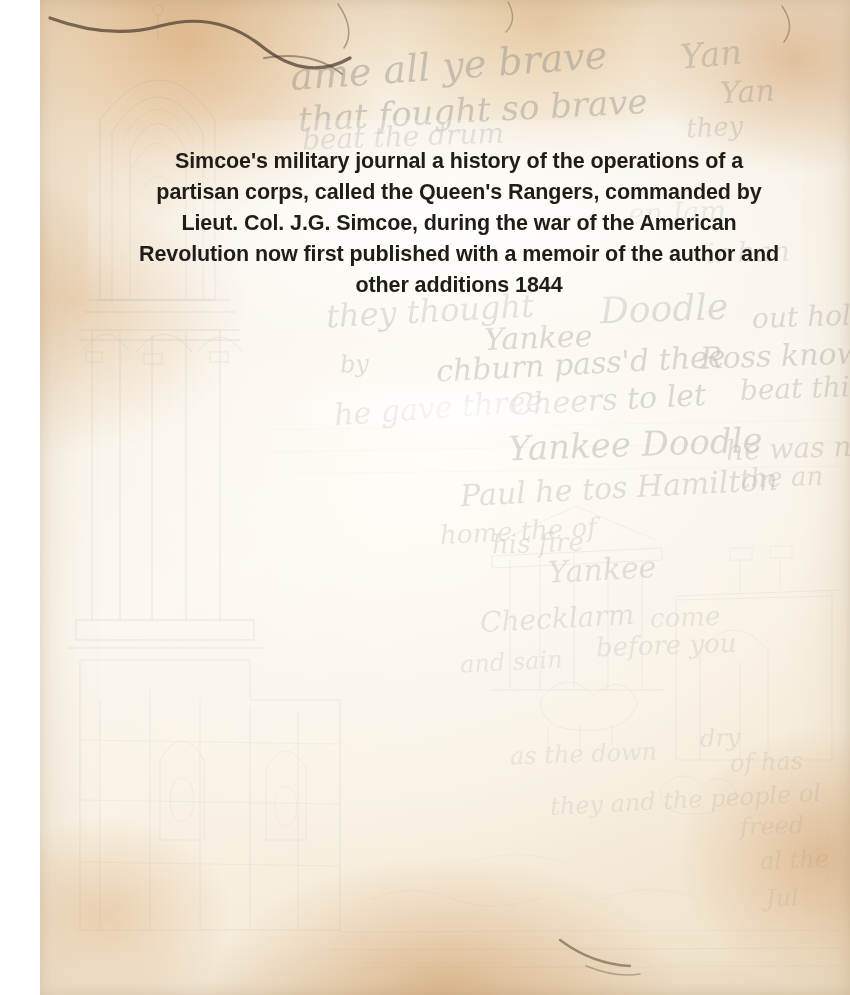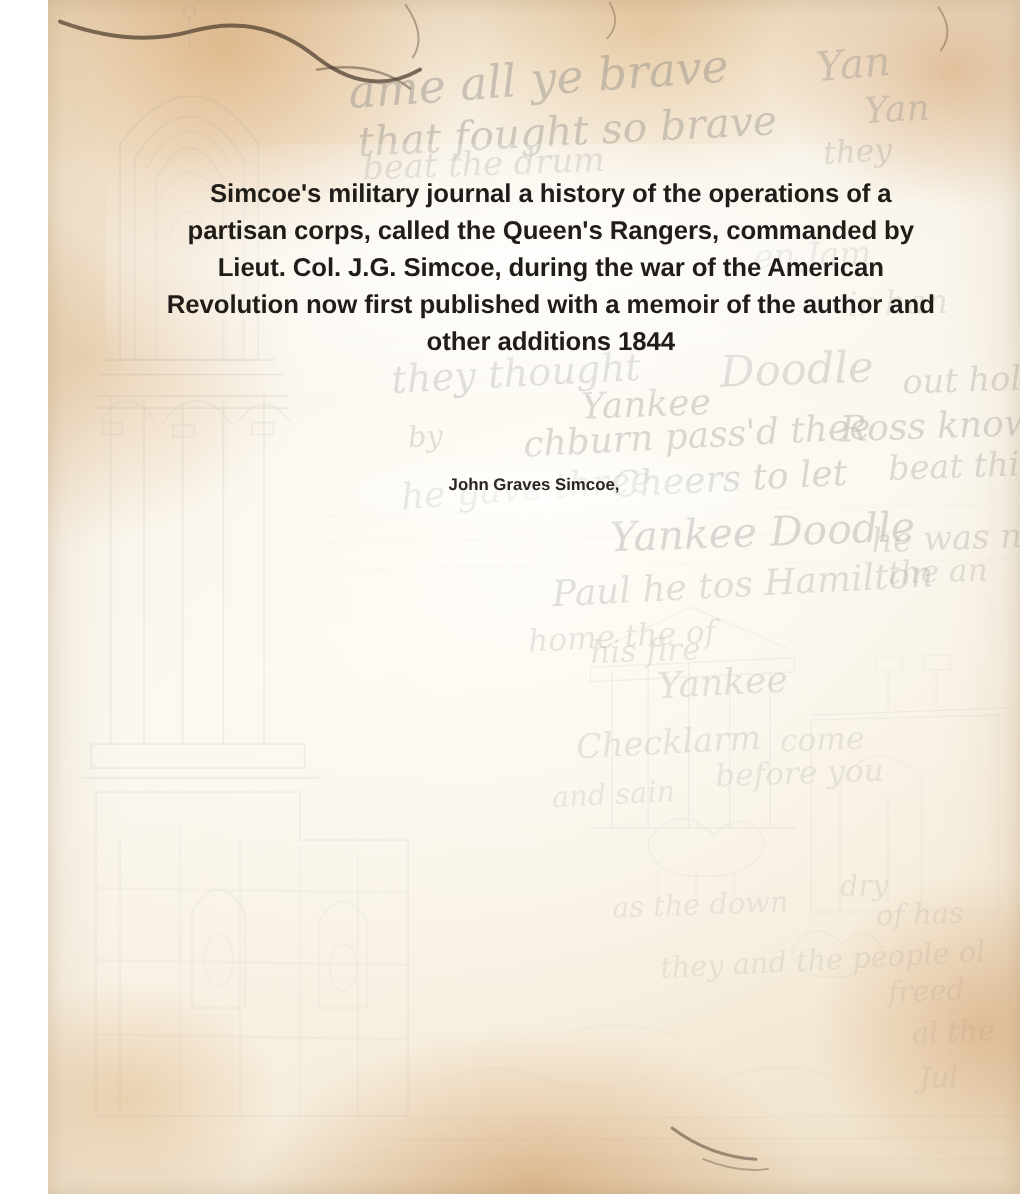--- a/index.html
+++ b/index.html
@@ -247,18 +247,17 @@
     <span style="left:510px; top:786px; font-size:24px; transform:rotate(-3deg); opacity:.26;">they and the people ol</span>
     <span style="left:700px; top:812px; font-size:24px; transform:rotate(-2deg); opacity:.24;">freed</span>
     <span style="left:720px; top:846px; font-size:24px; transform:rotate(-2deg); opacity:.24;">al the</span>
     <span style="left:726px; top:884px; font-size:24px; transform:rotate(-2deg); opacity:.24;">Jul</span>
   </div>
 
   <div class="title-wash"></div>
   <div class="author-wash"></div>
 
   <div class="title">Simcoe's military journal a history of the operations of a partisan corps, called the Queen's Rangers, commanded by Lieut. Col. J.G. Simcoe, during the war of the American Revolution now first published with a memoir of the author and other additions 1844</div>
-  <div class="author">John Graves Simcoe,</div>
 
   <div class="vignette"></div>
 </div>
 
 <div class="left-gutter"></div>
 
 </body></html>

